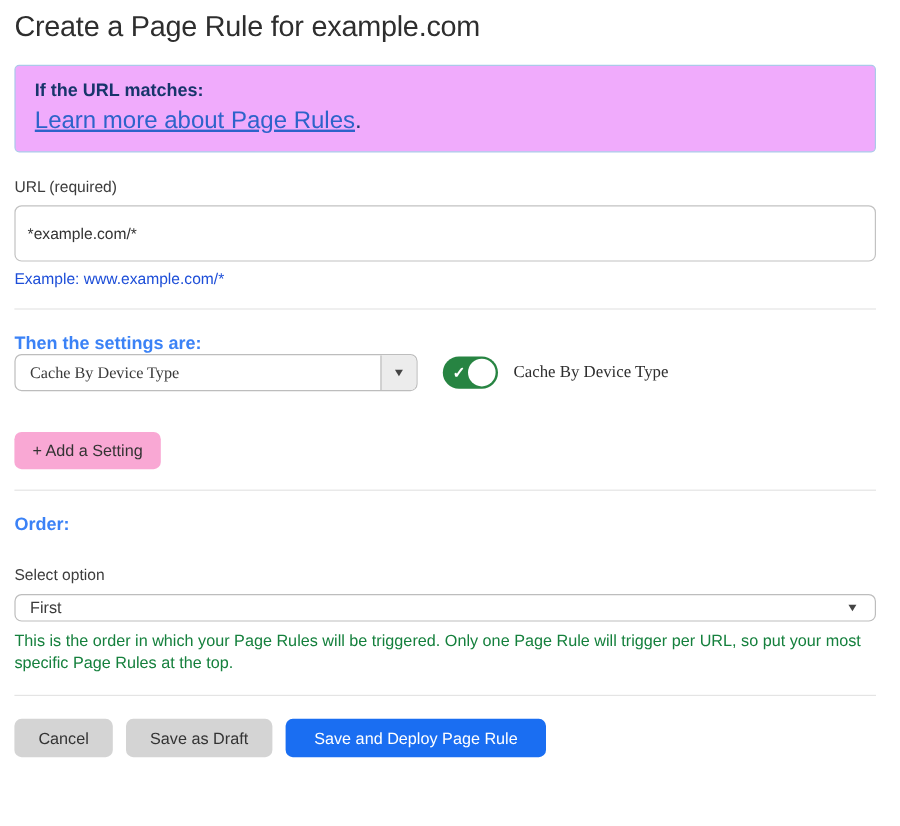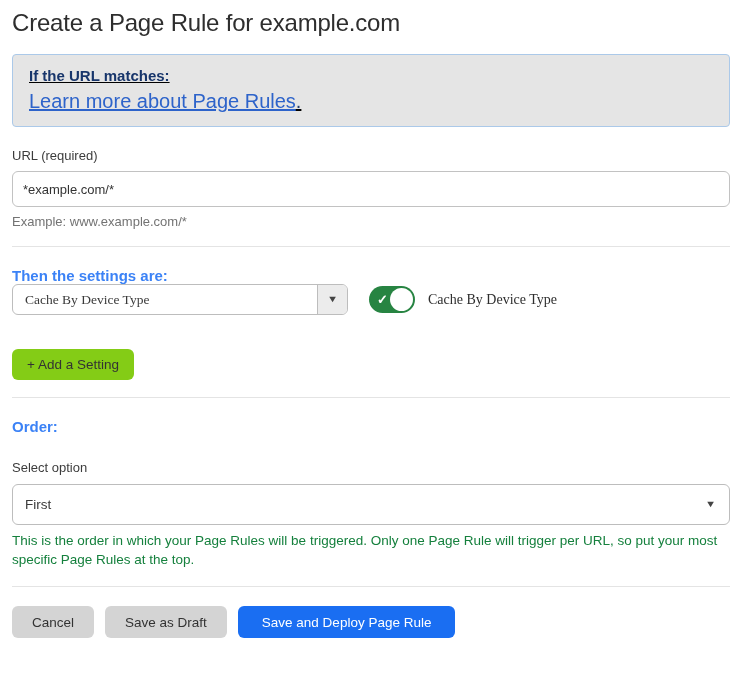--- a/index.html
+++ b/index.html
@@ -13,25 +13,24 @@
 
   .page-title {
     font-size: 24px;
     font-weight: 400;
     color: #2e2e2e;
     letter-spacing: -0.2px;
     margin-bottom: 17px;
   }
 
   .info-box {
-    background: #e5e5e5;
+    background: #f0abfc;
     border: 1px solid #abc9e9;
     border-radius: 4px;
     padding: 12px 16px 13px 16px;
-    text-decoration: underline;
   }
   .info-heading {
     font-size: 15px;
     font-weight: 700;
     color: #17356b;
     margin-bottom: 6px;
   }
   .info-body {
     font-size: 15px;
     color: #1f3d70;
@@ -45,33 +44,33 @@
   }
 
   .field-label {
     font-size: 13px;
     color: #3c3c3c;
     margin-top: 21px;
     margin-bottom: 8px;
   }
   .text-input {
     width: 100%;
-    height: 36px;
+    height: 47px;
     border: 1px solid #c2c2c2;
     border-radius: 6px;
     padding: 0 10px;
     font-size: 13px;
     color: #333333;
     font-family: "Liberation Sans", sans-serif;
     outline: none;
     background: #fff;
   }
   .field-hint {
     font-size: 13px;
-    color: #737373;
+    color: #1d4ed8;
     margin-top: 7px;
   }
 
   .divider {
     border: none;
     border-top: 1px solid #e4e4e4;
     margin-top: 17px;
   }
 
   .section-heading {
@@ -158,31 +157,31 @@
   .toggle-label {
     font-size: 14px;
     color: #2e2e2e;
     margin-left: 13px;
   }
 
   .add-setting-btn {
     display: inline-block;
     margin-top: 34px;
     padding: 8px 15px;
-    background: #84cc16;
+    background: #f9a8d4;
     border: none;
     border-radius: 6px;
     font-size: 13.5px;
     color: #333333;
     font-family: "Liberation Sans", sans-serif;
     cursor: pointer;
   }
 
   .order-select {
-    height: 41px;
+    height: 23px;
     border: 1px solid #bdbdbd;
     border-radius: 6px;
     background: #ffffff;
     display: flex;
     align-items: center;
     justify-content: space-between;
     padding: 0 14px 0 12px;
     font-size: 13.5px;
     color: #3a3a3a;
     cursor: pointer;

